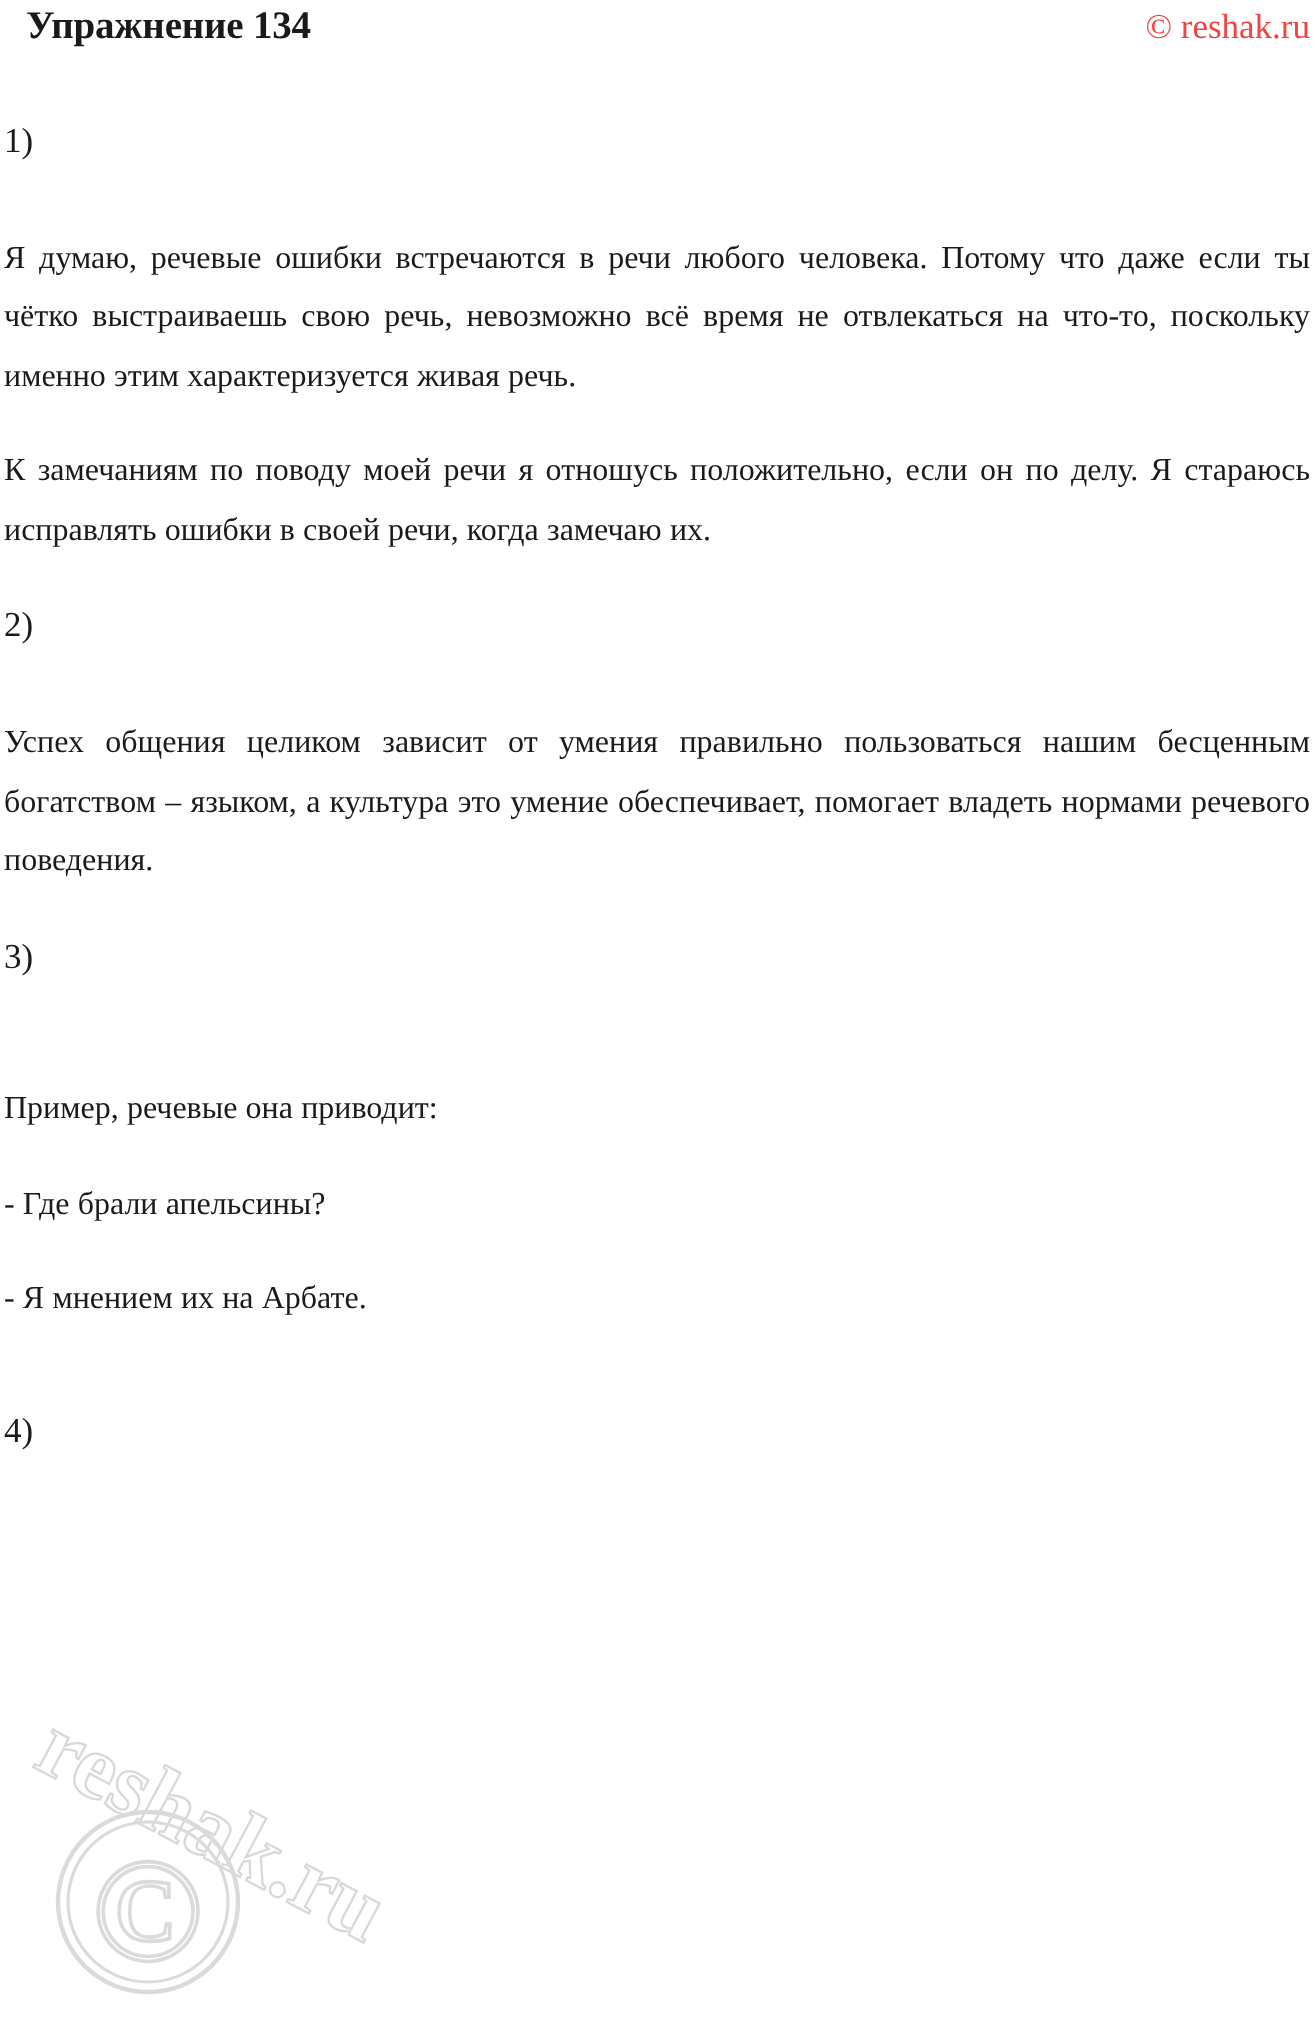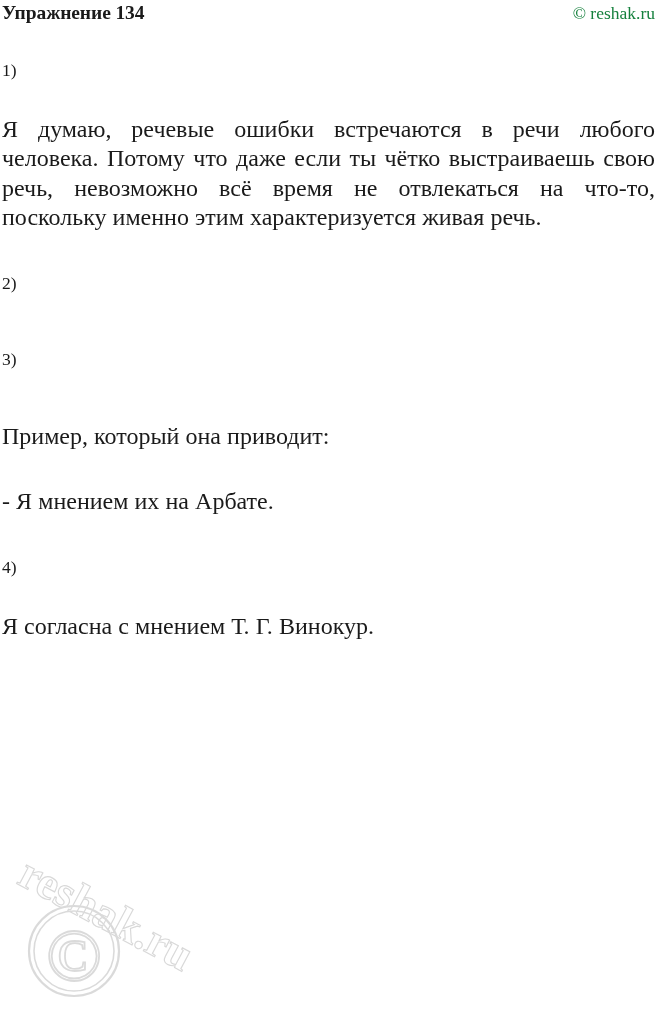--- a/index.html
+++ b/index.html
@@ -20,53 +20,53 @@
     overflow: hidden;
     box-sizing: border-box;
   }
 
   
   .doc-header {
     position: relative;
     display: flex;
     align-items: baseline;
     justify-content: space-between;
-    padding: 0 3px 0 2px;
+    padding: 0 3px 0 13px;
     height: 30px;
   }
   .doc-title {
     font-family: "Liberation Serif", "DejaVu Serif", serif;
     font-weight: bold;
     font-size: 19.5px;
     letter-spacing: -0.1px;
     line-height: 26px;
     white-space: nowrap;
   }
   .copyright {
     font-family: "Liberation Serif", "DejaVu Serif", serif;
     font-size: 17.5px;
     line-height: 26px;
     white-space: nowrap;
-    color: #15803d;
+    color: #ef4444;
   }
 
   
   .content {
     position: relative;
     padding: 0 3px 0 2px;
     z-index: 2;
   }
   .marker {
     font-size: 17.5px;
     line-height: 29.5px;
     margin: 0;
     padding: 0;
   }
   .para {
-    font-size: 24px;
+    font-size: 16px;
     line-height: 29.6px;
     margin: 0;
     padding: 0;
     text-align: justify;
     text-justify: inter-word;
     word-spacing: 0.1px;
   }
   .para.left {
     text-align: left;
   }
@@ -127,39 +127,41 @@
   </div>
 
   <div class="spacer-md"></div>
 
   <div class="content">
 
     <div class="marker">1)</div>
     <div class="spacer-lg"></div>
     <p class="para">Я думаю, речевые ошибки встречаются в речи любого человека. Потому что даже если ты чётко выстраиваешь свою речь, невозможно всё время не отвлекаться на что-то, поскольку именно этим характеризуется живая речь.</p>
     <div class="spacer-sm"></div>
+    <p class="para">К замечаниям по поводу моей речи я отношусь положительно, если он по делу. Я стараюсь исправлять ошибки в своей речи, когда замечаю их.</p>
     <div class="spacer-sm"></div>
 
     <div class="marker">2)</div>
     <div class="spacer-lg"></div>
+    <p class="para">Успех общения целиком зависит от умения правильно пользоваться нашим бесценным богатством – языком, а культура это умение обеспечивает, помогает владеть нормами речевого поведения.</p>
     <div class="spacer-sm"></div>
 
     <div class="marker">3)</div>
     <div class="spacer-lg"></div>
     <div class="spacer-sm"></div>
-    <p class="para left">Пример, который она приводит:</p>
+    <p class="para left">Пример, речевые она приводит:</p>
     <div class="spacer-sm"></div>
+    <p class="para left">- Где брали апельсины?</p>
     <div class="spacer-sm"></div>
     <p class="para left">- Я мнением их на Арбате.</p>
     <div class="spacer-sm"></div>
     <div class="spacer-sm"></div>
 
     <div class="marker">4)</div>
     <div class="spacer-lg"></div>
-    <p class="para left">Я согласна с мнением Т. Г. Винокур.</p>
     <div class="spacer-sm"></div>
 
   </div>
 
   <div class="watermark">
     <svg viewBox="0 0 230 190" xmlns="http://www.w3.org/2000/svg" aria-hidden="true">
       <g transform="rotate(28 30 70)">
         <text class="wm-text" x="6" y="60">reshak.ru</text>
       </g>
       <circle class="wm-ring-outer" cx="72" cy="118" r="45"></circle>

